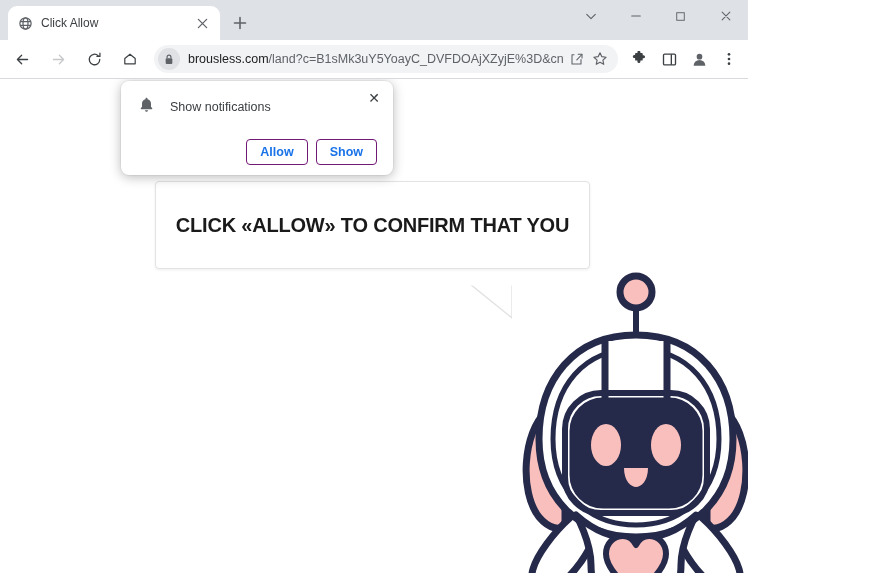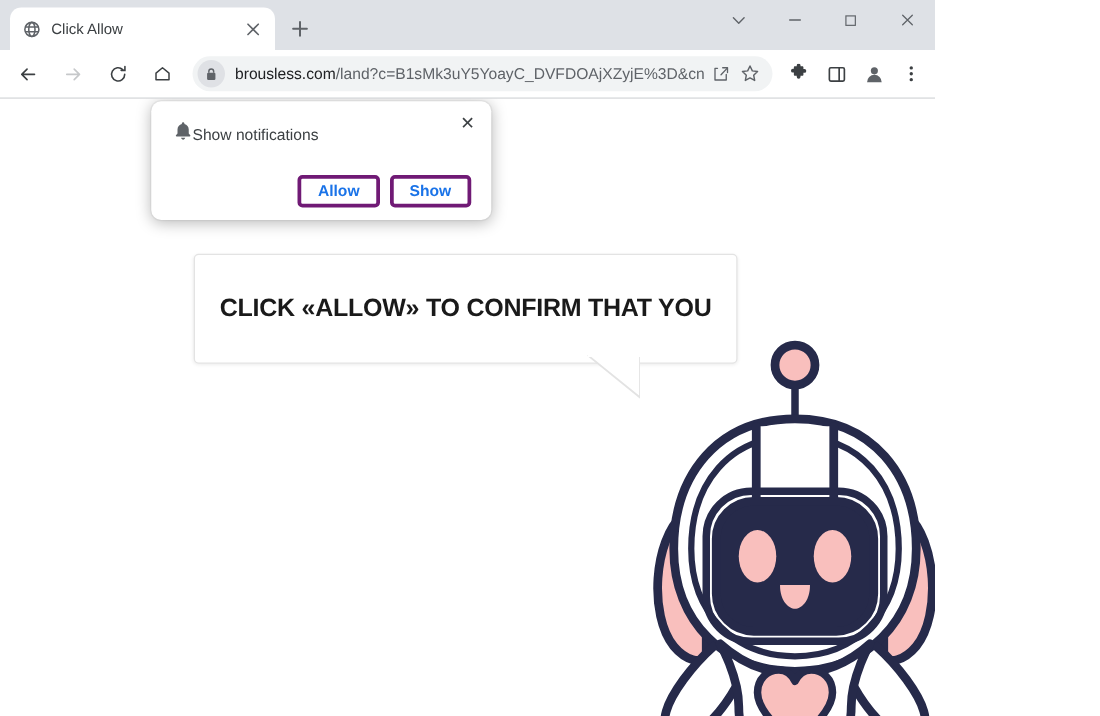--- a/index.html
+++ b/index.html
@@ -162,51 +162,51 @@
     line-height: 1;
   }
   .perm-title {
     font-size: 13.5px;
     color: #202124;
     margin-bottom: 15px;
     padding-right: 18px;
   }
   .perm-row {
     display: flex; align-items: center;
-    gap: 0;
+    gap: 16px;
     margin-bottom: 22px;
     padding-left: 2px;
   }
   .perm-row-label {
     font-size: 12.5px;
     color: #3c4043;
   }
   .perm-actions {
     display: flex; justify-content: flex-end;
     gap: 8px;
   }
   .perm-btn {
     min-width: 52px;
     height: 26px;
     padding: 0 13px;
     background: #ffffff;
-    border: 3px solid #701a75;
+    border: 1px solid #701a75;
     border-radius: 4px;
     color: #1a73e8;
     font-size: 12.5px;
     font-weight: bold;
     font-family: "Liberation Sans", sans-serif;
     display: flex; align-items: center; justify-content: center;
     cursor: pointer;
   }
 
   
   .bubble {
     position: absolute;
-    left: 155px; top: 124px;
+    left: 155px; top: 102px;
     width: 435px; height: 88px;
     background: #ffffff;
     border: 1px solid #e3e3e3;
     border-radius: 4px;
     box-shadow: 0 1px 3px rgba(0,0,0,0.07);
     display: flex; align-items: center; justify-content: center;
     text-align: center;
     z-index: 20;
   }
   .bubble-text {

